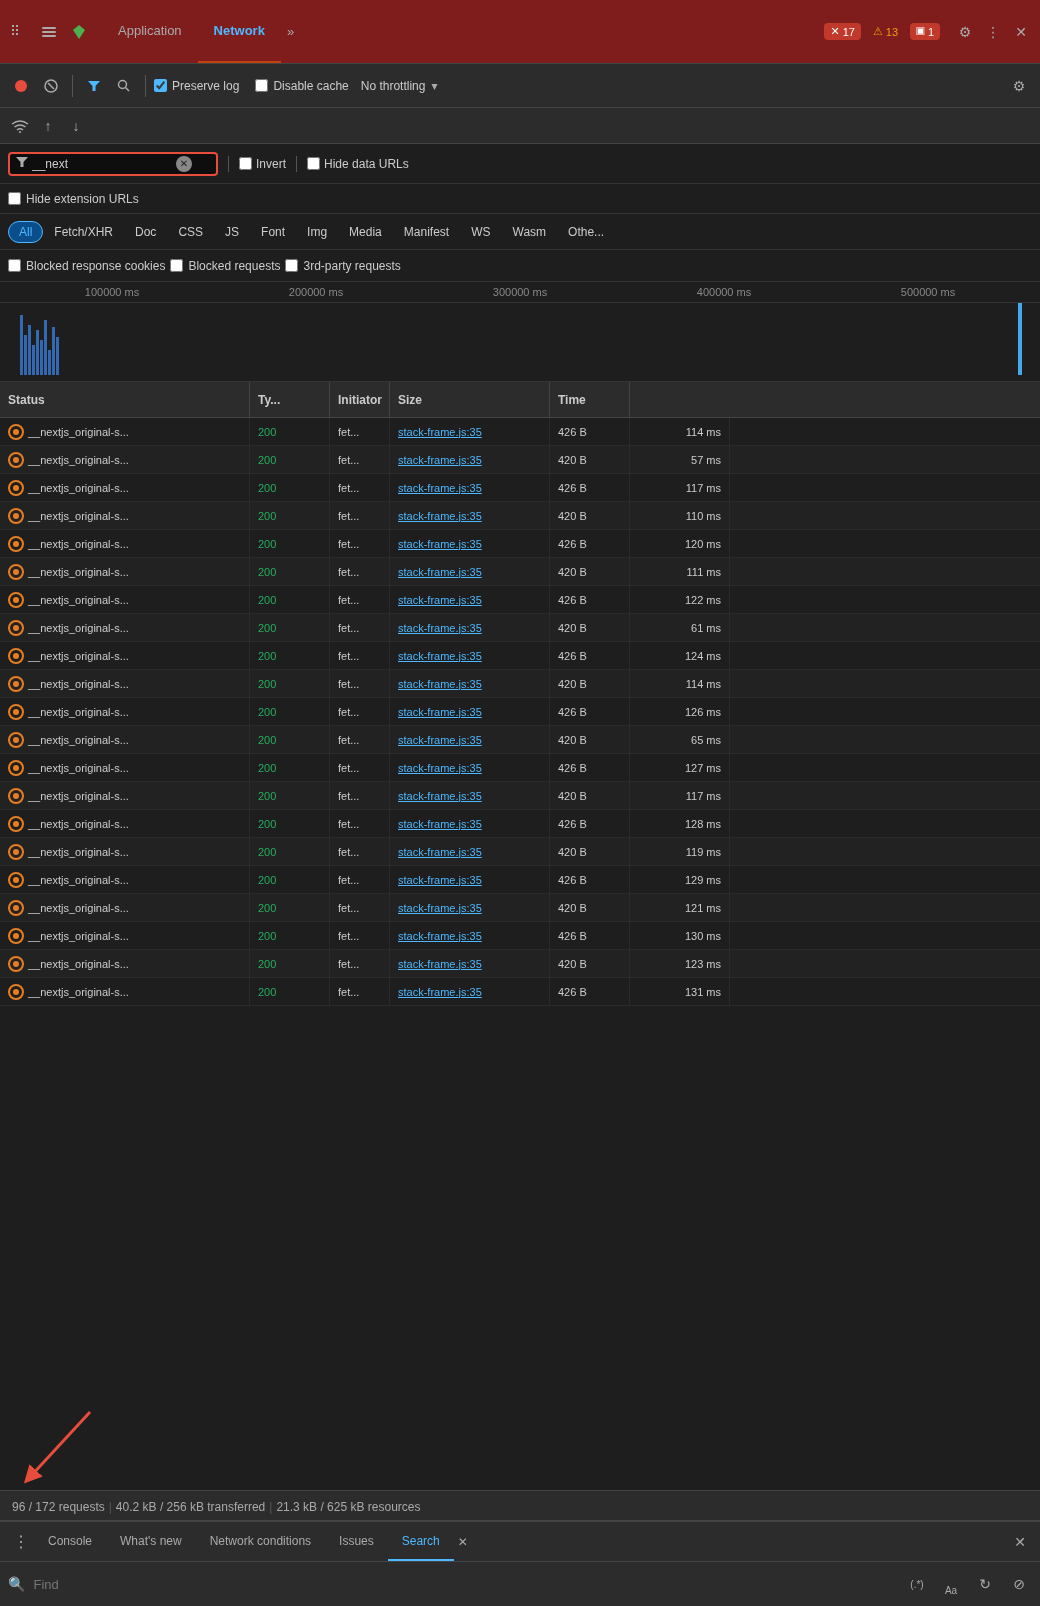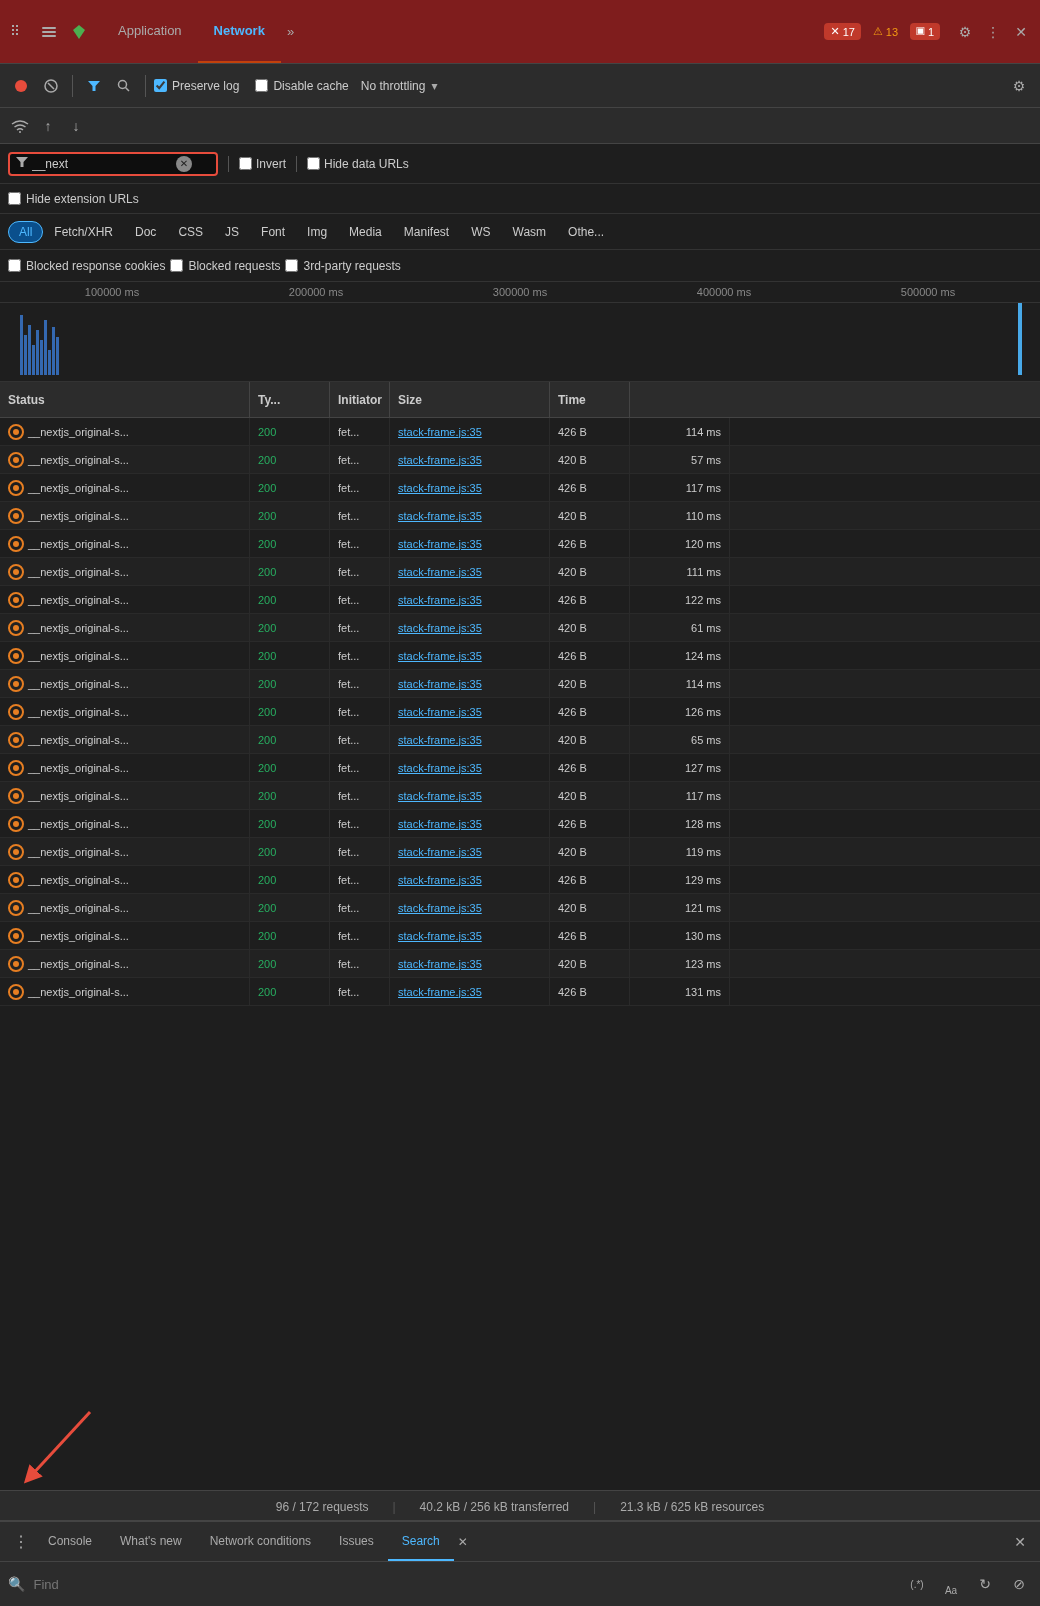--- a/index.html
+++ b/index.html
@@ -392,22 +392,21 @@
       bottom: 84px;
       left: 0;
       right: 0;
       width: 1040px;
       height: 32px;
       background: #2c2c2c;
       border-top: 1px solid #444;
       display: flex;
       align-items: center;
       padding: 0 12px;
-      gap: 24px;
-      justify-content: center;
+      gap: 4px;
     }
     .status-text {
       color: #aaa;
       font-size: 12px;
     }
     .status-sep {
       color: #555;
     }
 
     

